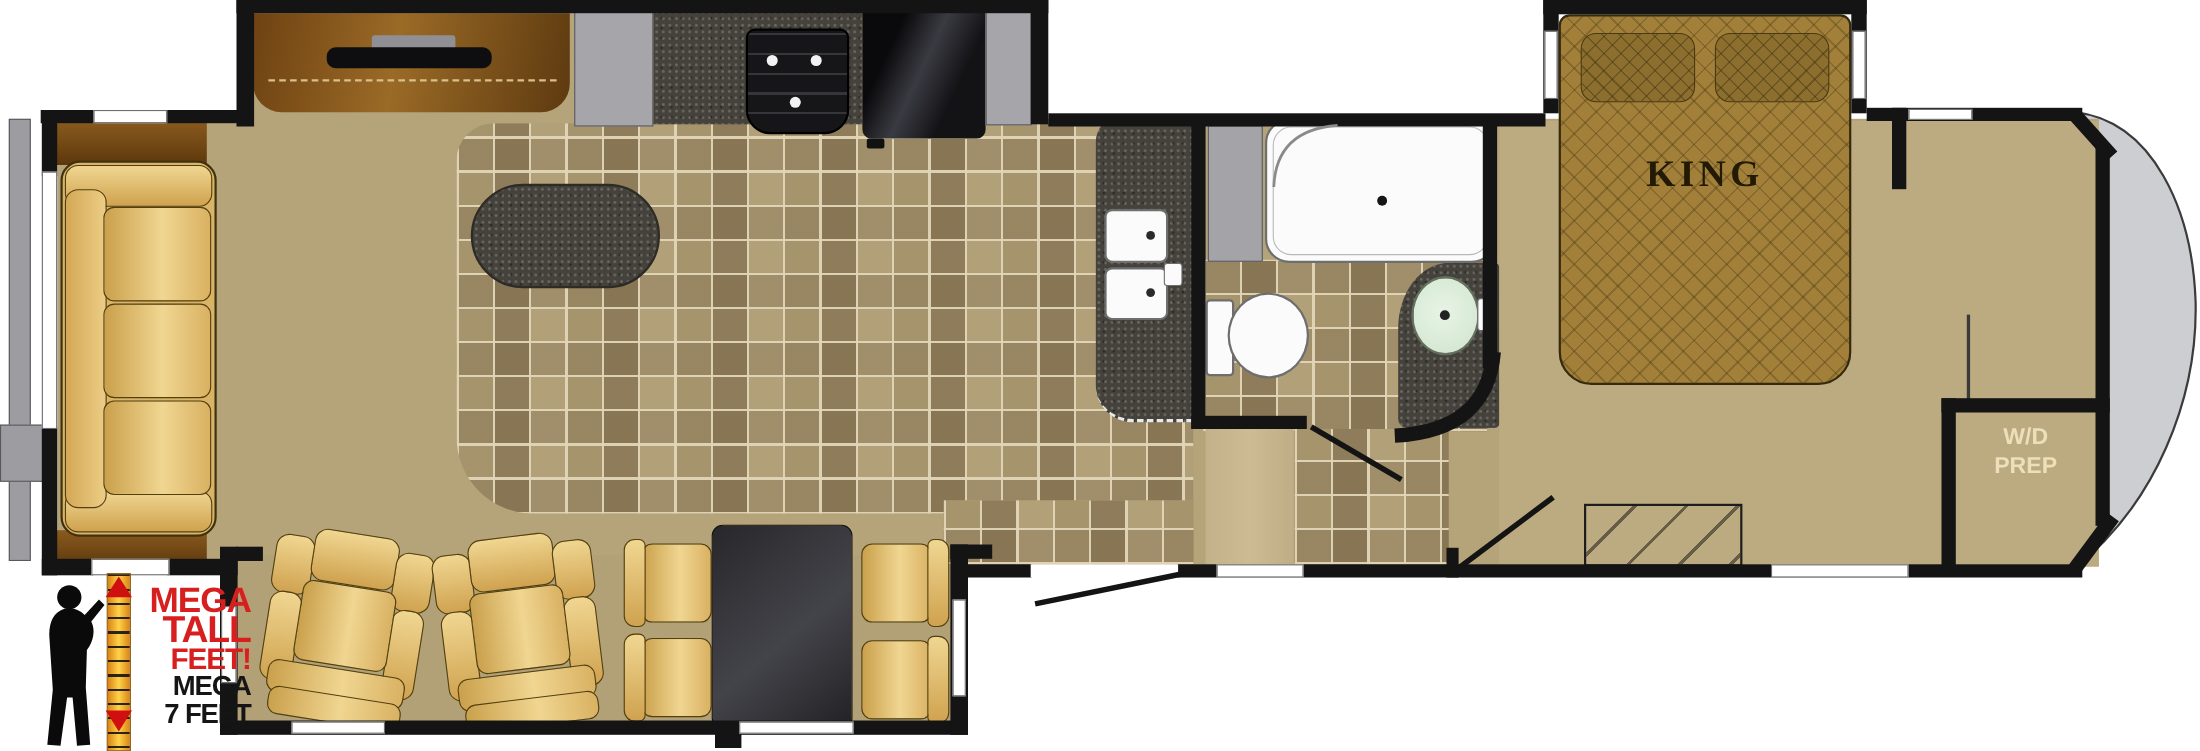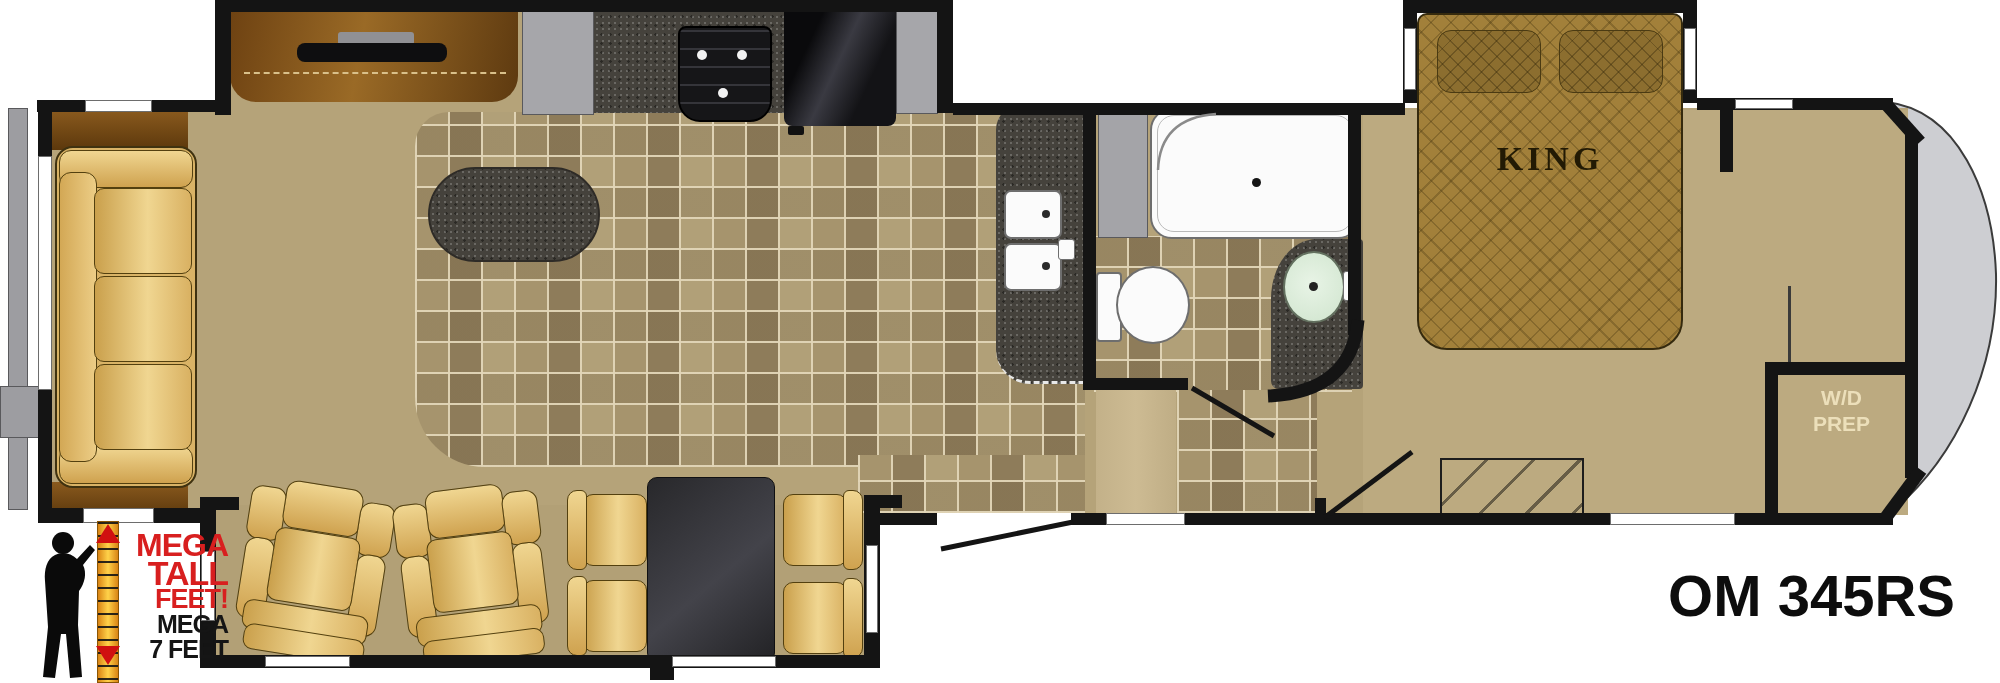--- a/index.html
+++ b/index.html
@@ -230,15 +230,14 @@
   <div class="abs" style="left:1417px;top:140px;width:266px;text-align:center;
        font-family:'Liberation Serif', serif;font-weight:bold;color:#221a04;">
     <div style="font-size:34px;line-height:38px;letter-spacing:4px;">KING</div>
   </div>
 
   <div class="abs" style="left:1778px;top:385px;width:127px;text-align:center;color:#ecdfba;font-weight:bold;">
     <div style="font-size:21px;line-height:26px;">W/D</div>
     <div style="font-size:21px;line-height:26px;">PREP</div>
   </div>
 
-  <div class="abs" style="left:1440px;top:562px;width:515px;text-align:right;font-size:58px;font-weight:bold;color:#0d0d0d;letter-spacing:0px;">OM 345RS</div>
 
 </div>
 
 </body></html>

